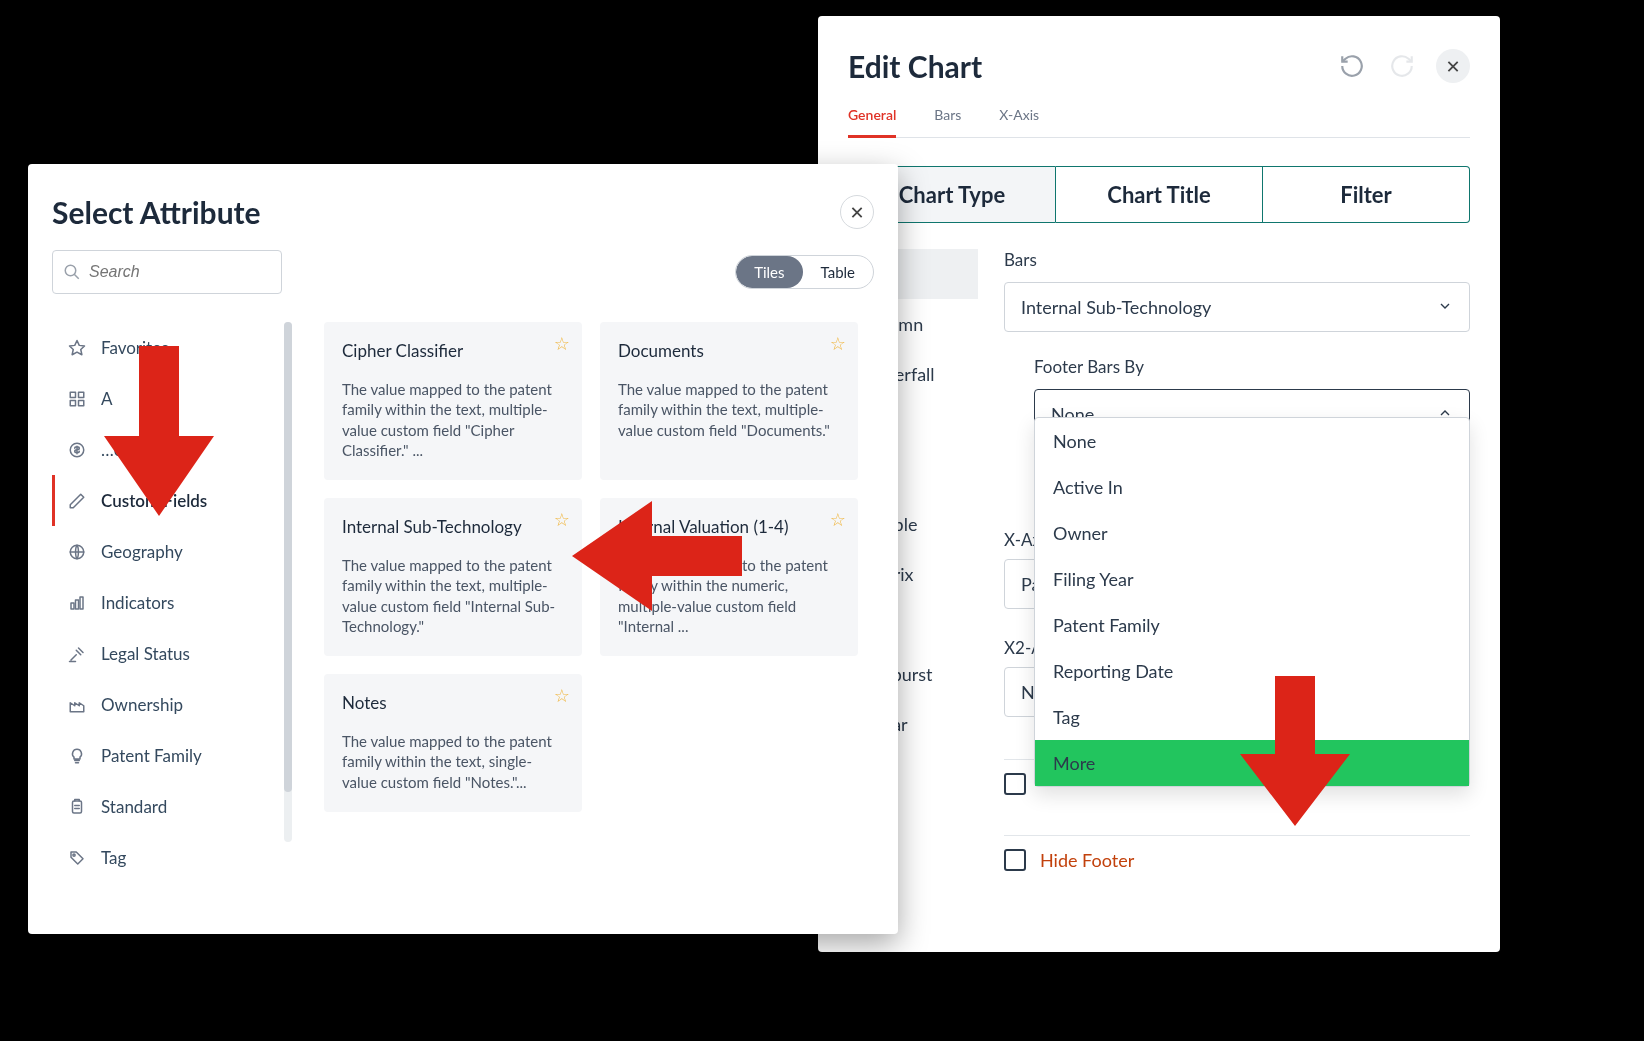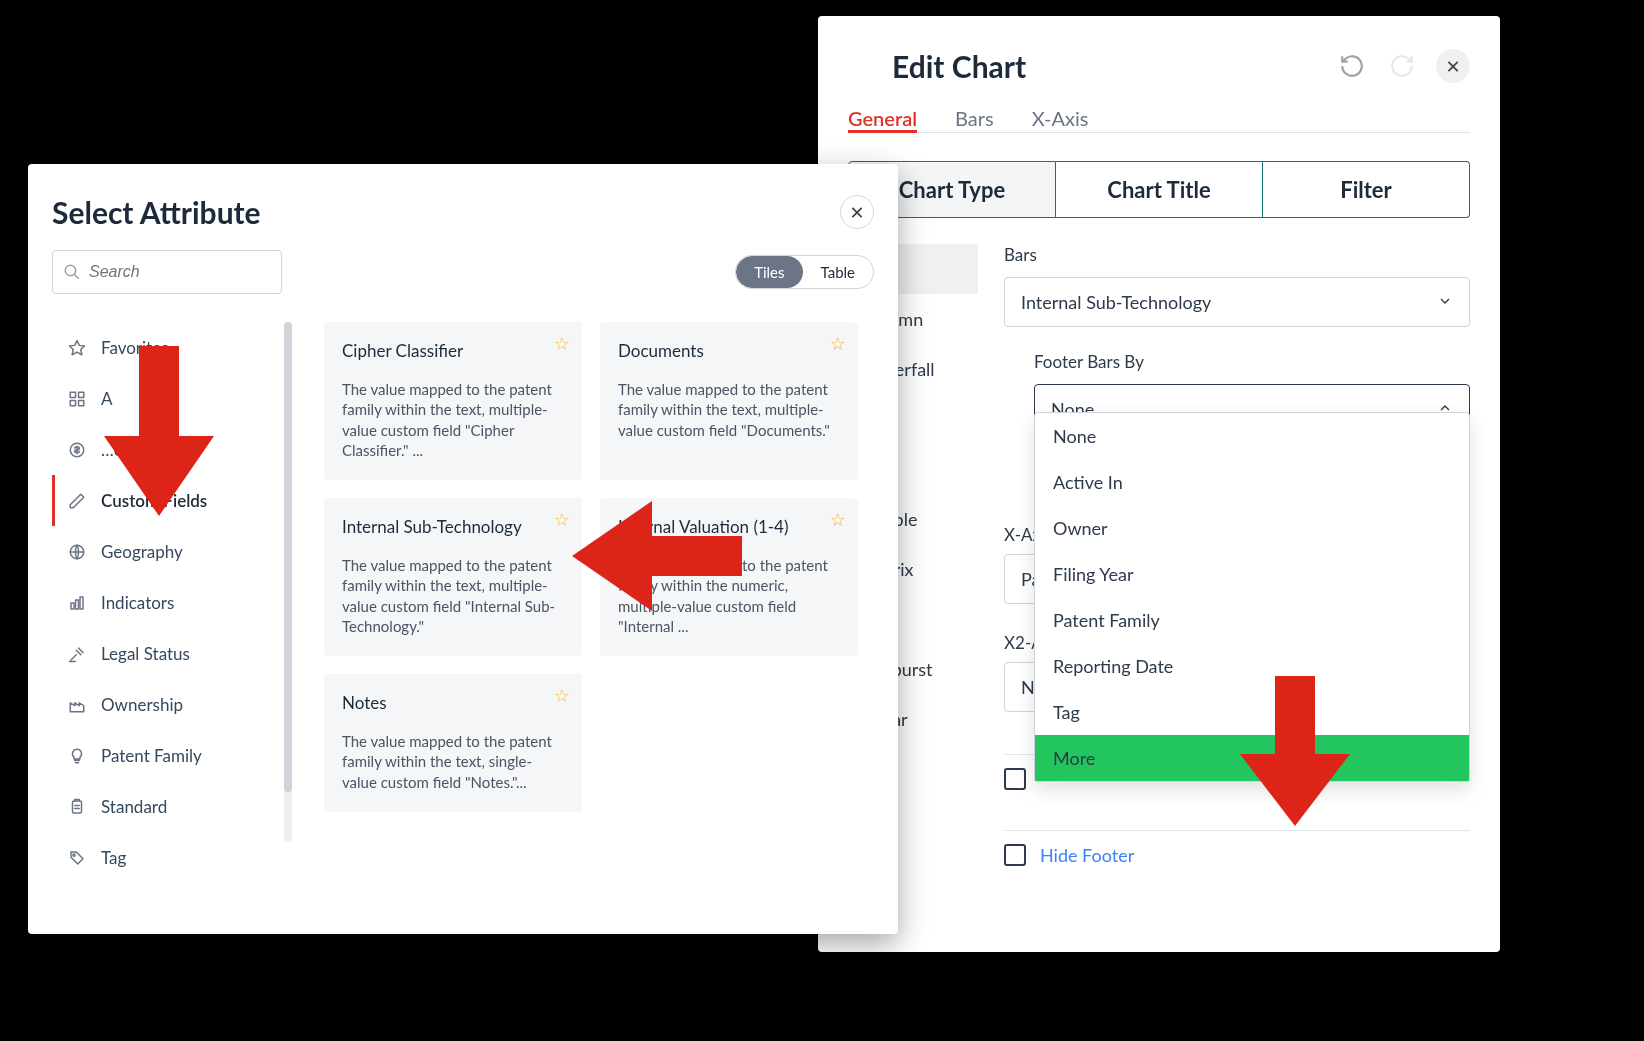--- a/index.html
+++ b/index.html
@@ -186,41 +186,42 @@
     padding: 32px 30px 30px 30px;
     z-index: 1;
   }
   .pr-hdr {
     display: flex;
     justify-content: space-between;
     align-items: center;
     margin-bottom: 22px;
   }
   .pr-hdr h2 {
-    font-size: 30px; font-weight: 700; color:#1d2a3b;margin-left:44px;
+    font-size: 30px; font-weight: 700; color:#1d2a3b;
   }
   .hdr-actions { display:flex; gap:18px; align-items:center; }
   .icon-btn {
     width:32px; height:32px; display:flex; align-items:center; justify-content:center;
     color:#9aa1ab; cursor:pointer;
   }
   .close-circ {
     width:34px; height:34px; border-radius:50%; background:#eef0f2;
     display:flex; align-items:center; justify-content:center;
     font-size:18px; color:#444; cursor:pointer;
   }
 
   .tabs {
     display:flex;
     gap:38px;
     border-bottom: 1px solid #dfe3e8;
     margin-bottom: 28px;
   }
   .tab {
-    font-size: 20px;
+    padding-bottom: 12px;
+    font-size: 14px;
     color: #6b7586;
     cursor: pointer;
     border-bottom: 3px solid transparent;
     margin-bottom: -1px;
   }
   .tab.active { color:#e03226; border-bottom-color:#e03226; font-weight:600; }
 
   .seg {
     display:flex;
     margin-bottom: 26px;
@@ -293,21 +294,21 @@
     cursor:pointer;
   }
   .dd-item.hl { background:#22c55e; }
 
   .check-row {
     display:flex;
     align-items:center;
     gap:14px;
     margin-top: 14px;
     font-size:18px;
-    color:#3b82f6;
+    color:#c2410c;
   }
   .checkbox {
     width:22px; height:22px;
     border:2px solid #2c3a4b;
     border-radius:3px;
   }
   hr.sep {
     border:none;
     border-top:1px solid #e2e6ea;
     margin:18px 0 16px 0;

